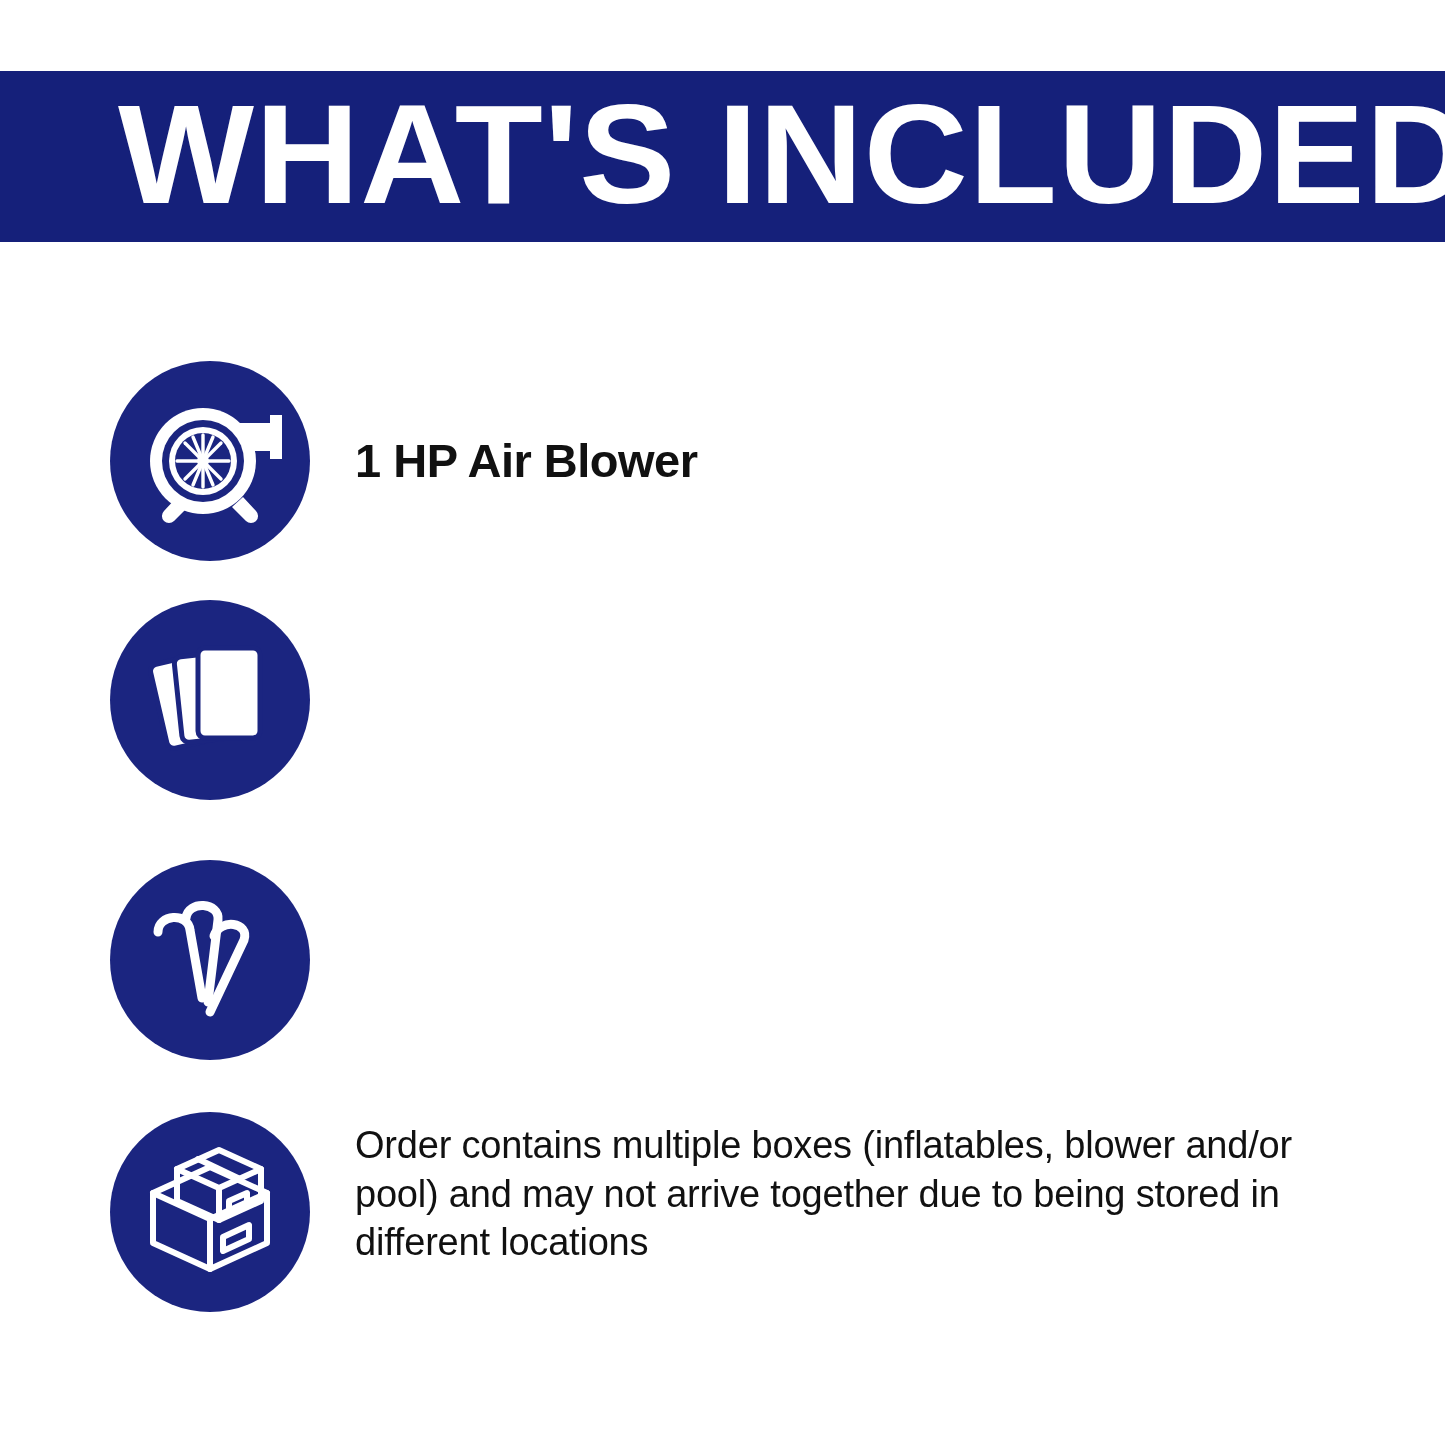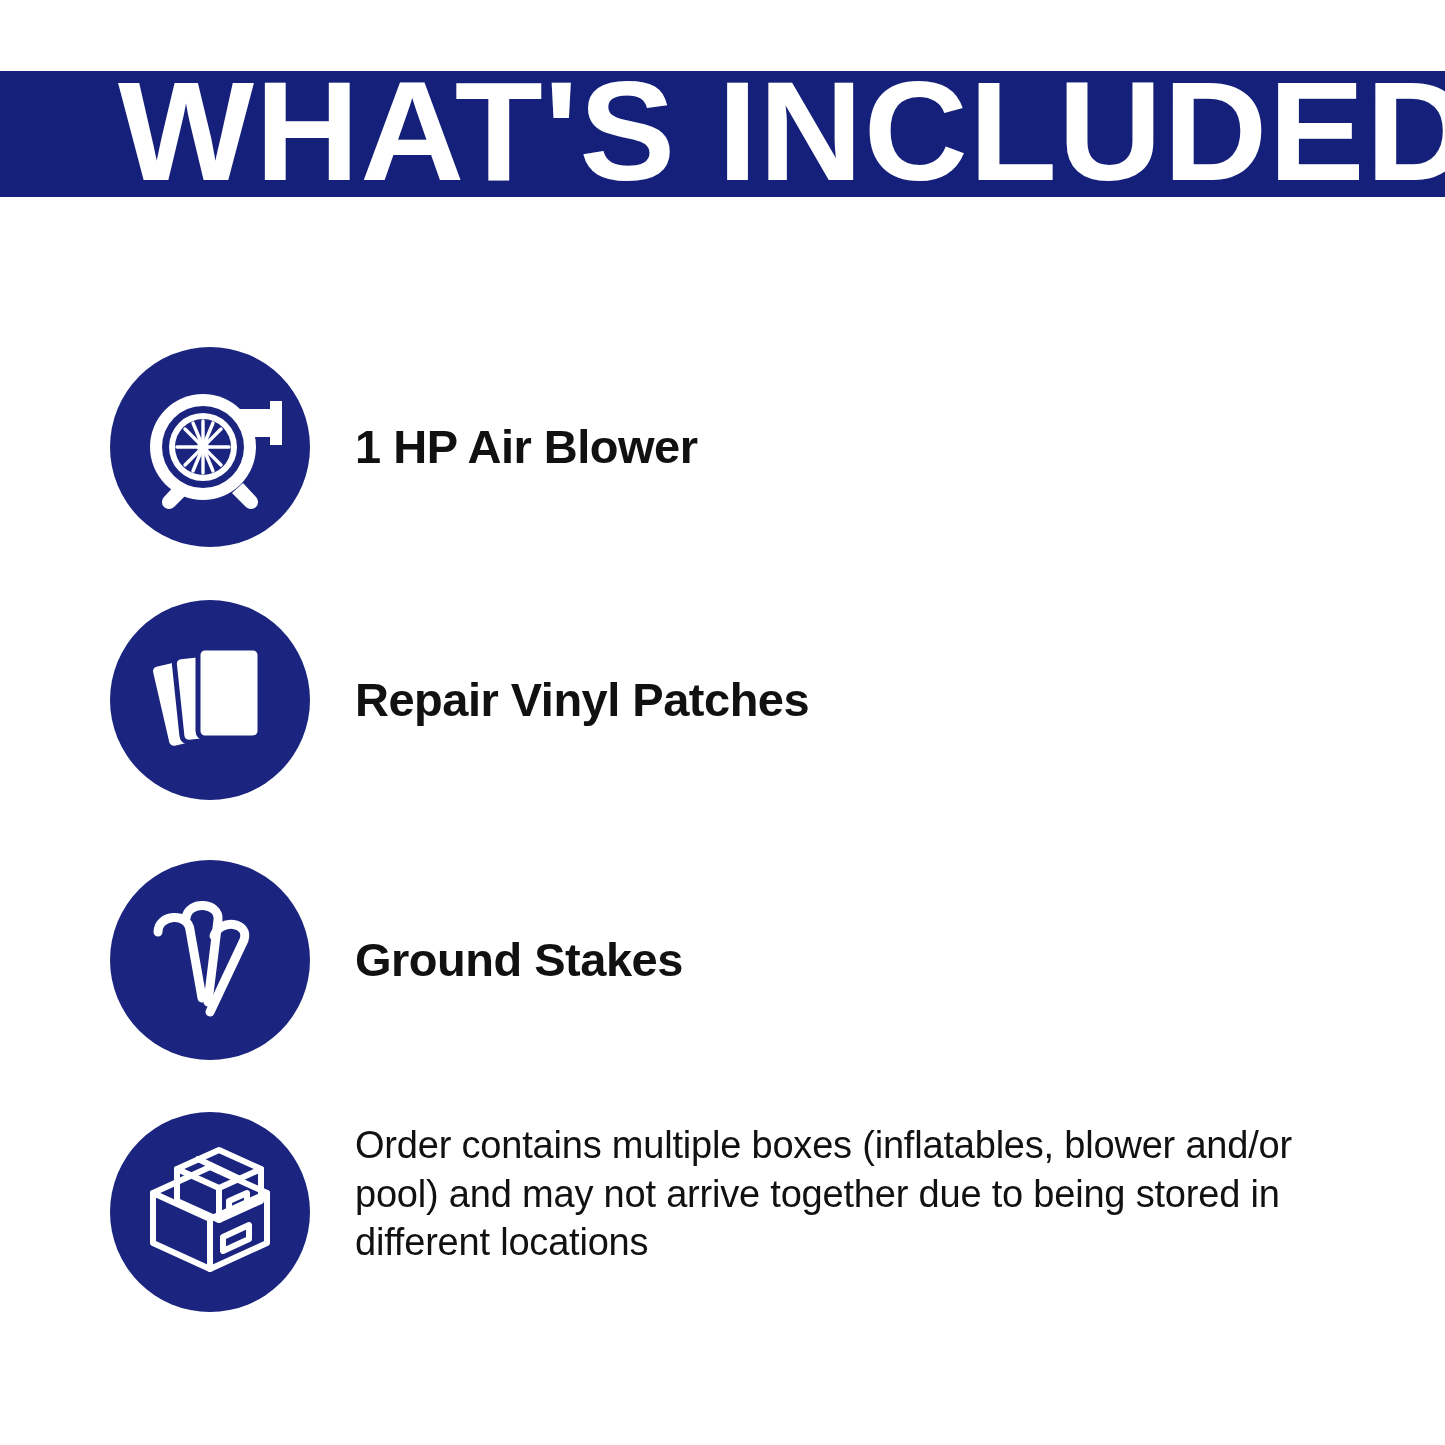--- a/index.html
+++ b/index.html
@@ -14,21 +14,21 @@
     overflow: hidden;
     position: relative;
   }
 
   
   .banner {
     position: absolute;
     left: 0;
     top: 71px;
     width: 1445px;
-    height: 126px;
+    height: 171px;
     background: #15207A;
     display: flex;
     align-items: center;
     box-sizing: border-box;
     padding-left: 118px;
     overflow: hidden;
   }
   .banner-title {
     color: #ffffff;
     font-family: "Liberation Sans Narrow", "Liberation Sans", sans-serif;
@@ -49,21 +49,21 @@
     top: 347px;
     width: 1445px;
   }
   .feature-row {
     position: absolute;
     left: 0;
     width: 1445px;
     display: flex;
     align-items: flex-start;
   }
-  .feature-row.r1 { top: 0px; }
+  .feature-row.r1 { top: 14px; }
   .feature-row.r2 { top: 253px; }
   .feature-row.r3 { top: 513px; }
   .feature-row.r4 { top: 765px; }
 
   .icon-badge {
     flex: 0 0 auto;
     margin-left: 110px;
     width: 200px;
     height: 200px;
     border-radius: 50%;
@@ -162,42 +162,36 @@
       <span>
         <svg width="140" height="140" viewBox="0 0 140 140" aria-hidden="true">
           <g fill="#ffffff" stroke="#1B2580" stroke-width="5">
             <rect x="18" y="28" width="60" height="86" rx="7" transform="rotate(-13 48 71)"></rect>
             <rect x="38" y="24" width="60" height="86" rx="7" transform="rotate(-6 68 67)"></rect>
             <rect x="58" y="18" width="62" height="90" rx="7"></rect>
           </g>
         </svg>
       </span>
     </div>
-    <div class="feature-text">
-      <div class="feature-title">Repair Vinyl Patches</div>
-    </div>
   </div>
 
   <div class="feature-row r3">
     <div class="icon-badge">
       <span>
         <svg width="140" height="140" viewBox="0 0 140 140" aria-hidden="true">
           <g fill="none" stroke="#ffffff" stroke-width="9" stroke-linecap="round" stroke-linejoin="round">
 
             <path d="M18 42 C18 24 48 22 50 40 L62 108"></path>
 
             <path d="M46 28 C48 10 80 12 78 30 L68 112"></path>
 
             <path d="M74 46 C80 28 110 32 104 50 L70 122"></path>
           </g>
         </svg>
       </span>
-    </div>
-    <div class="feature-text">
-      <div class="feature-title">Ground Stakes</div>
     </div>
   </div>
 
   <div class="feature-row r4">
     <div class="icon-badge">
       <span>
         <svg width="146" height="146" viewBox="0 0 146 146" aria-hidden="true">
           <g fill="none" stroke="#ffffff" stroke-width="6" stroke-linejoin="round" stroke-linecap="round">
 
             <path d="M16 54 L73 80 L130 54 L130 104 L73 130 L16 104 Z"></path>

